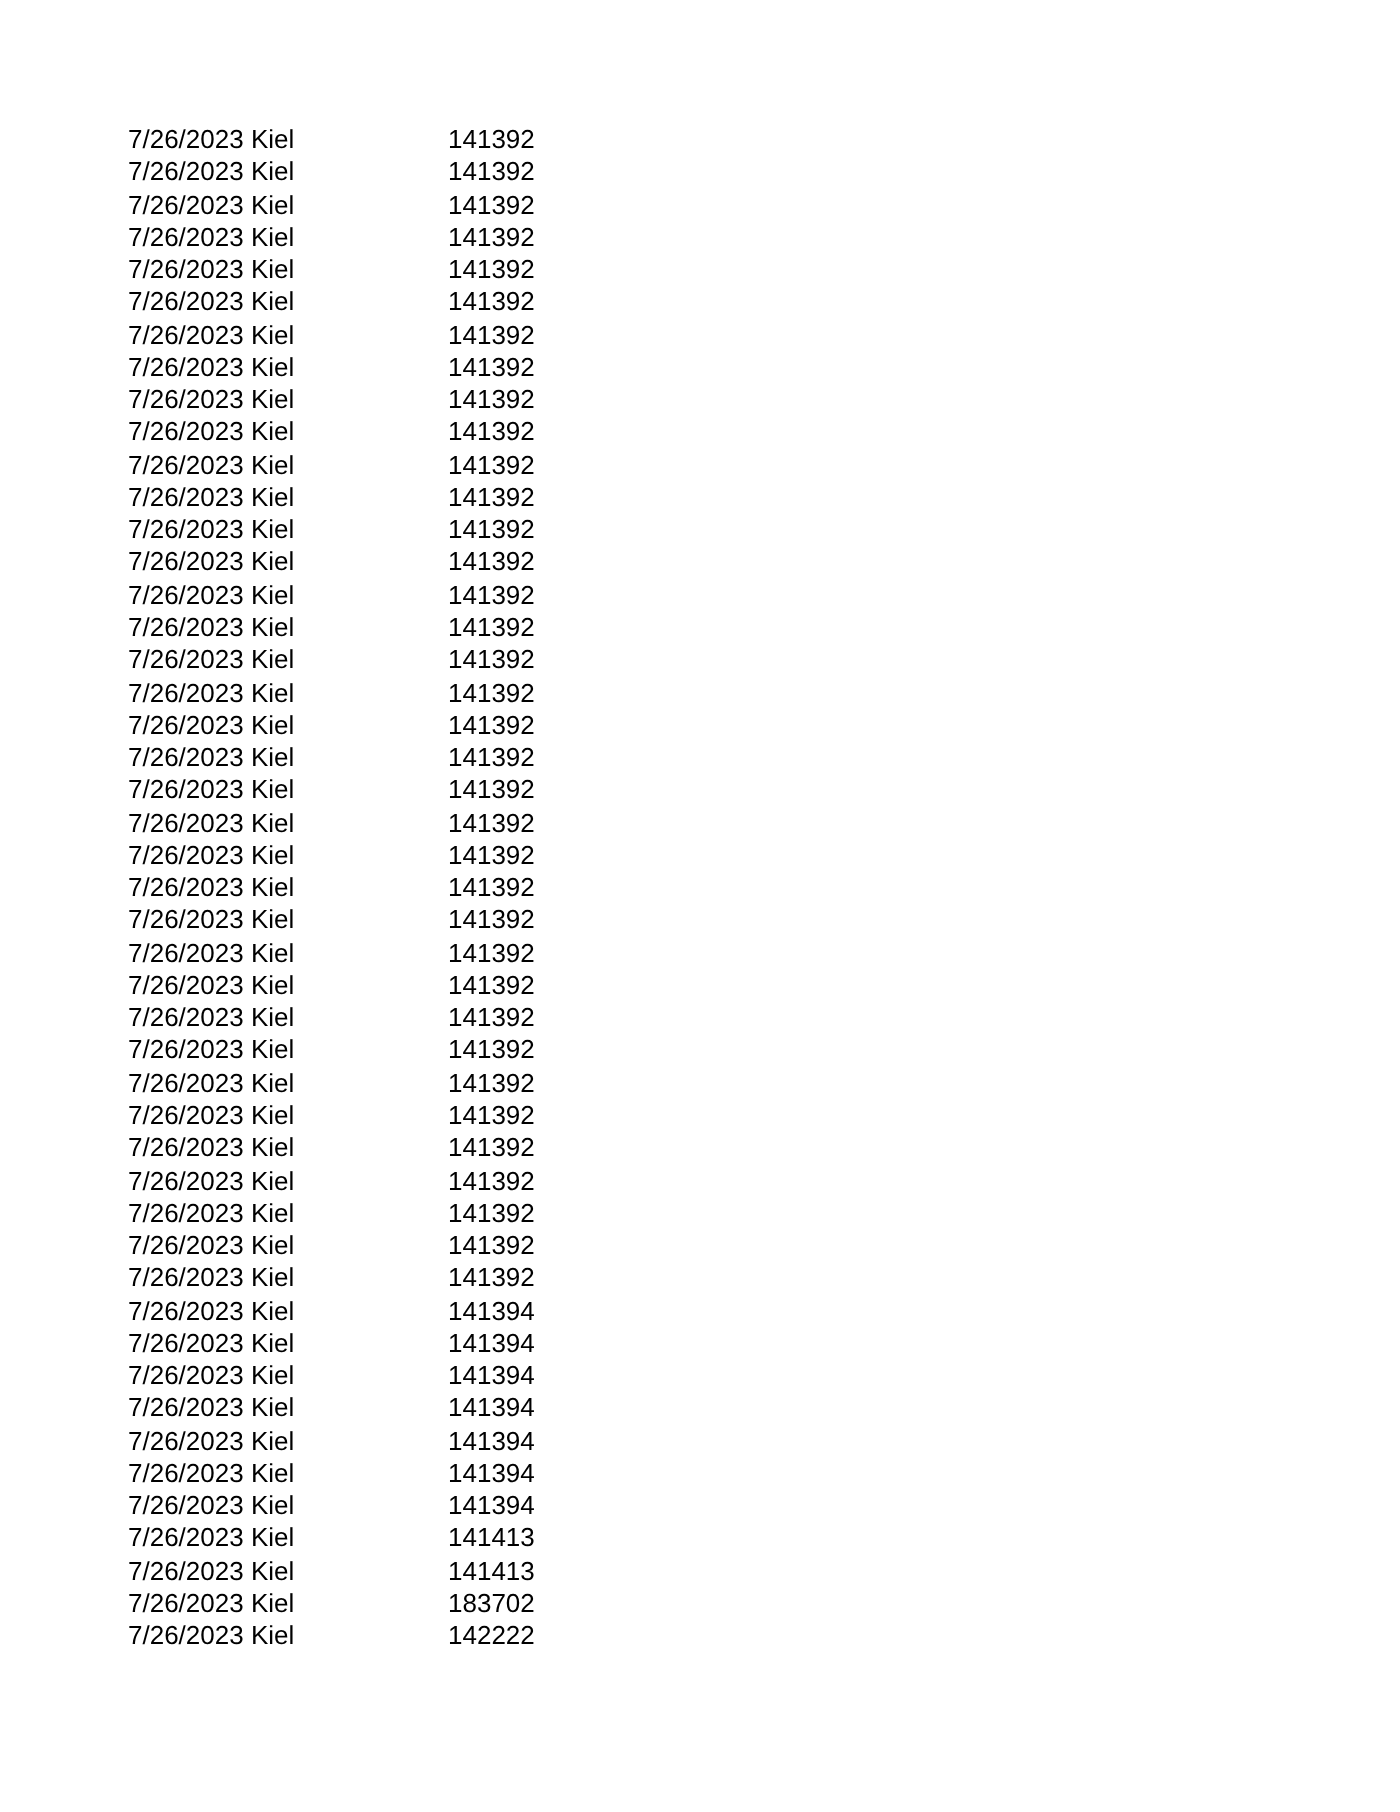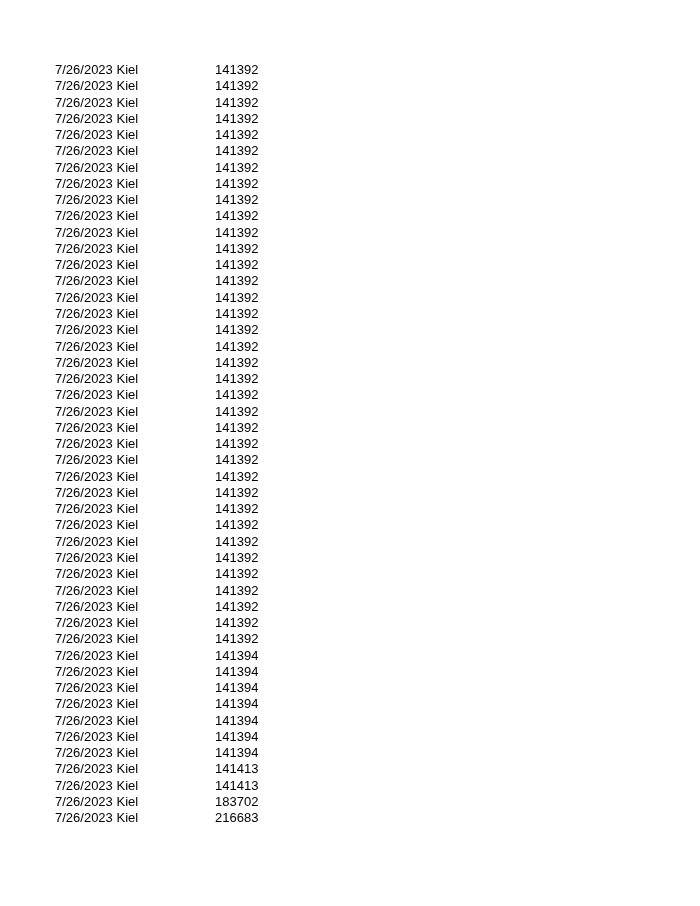--- a/index.html
+++ b/index.html
@@ -14,21 +14,21 @@
     overflow: hidden;
   }
   .page {
     position: relative;
     width: 700px;
     height: 906px;
     background: #ffffff;
   }
   .rows {
     position: absolute;
-    left: 55px;
+    left: 64px;
     top: 62px;
   }
   .row {
     display: flex;
     align-items: baseline;
     font-size: 13px;
     line-height: 16.27px;
     color: #000000;
     white-space: pre;
   }
@@ -130,15 +130,15 @@
   <div class="row"><span class="col-datecity"><span>7/26/2023</span> <span>Kiel</span></span><span class="col-value">141394</span></div>
 
   <div class="row"><span class="col-datecity"><span>7/26/2023</span> <span>Kiel</span></span><span class="col-value">141394</span></div>
 
   <div class="row"><span class="col-datecity"><span>7/26/2023</span> <span>Kiel</span></span><span class="col-value">141413</span></div>
 
   <div class="row"><span class="col-datecity"><span>7/26/2023</span> <span>Kiel</span></span><span class="col-value">141413</span></div>
 
   <div class="row"><span class="col-datecity"><span>7/26/2023</span> <span>Kiel</span></span><span class="col-value">183702</span></div>
 
-  <div class="row"><span class="col-datecity"><span>7/26/2023</span> <span>Kiel</span></span><span class="col-value">216683</span></div>
+  <div class="row"><span class="col-datecity"><span>7/26/2023</span> <span>Kiel</span></span><span class="col-value">142222</span></div>
 </div>
 </div>
 
 </body></html>

